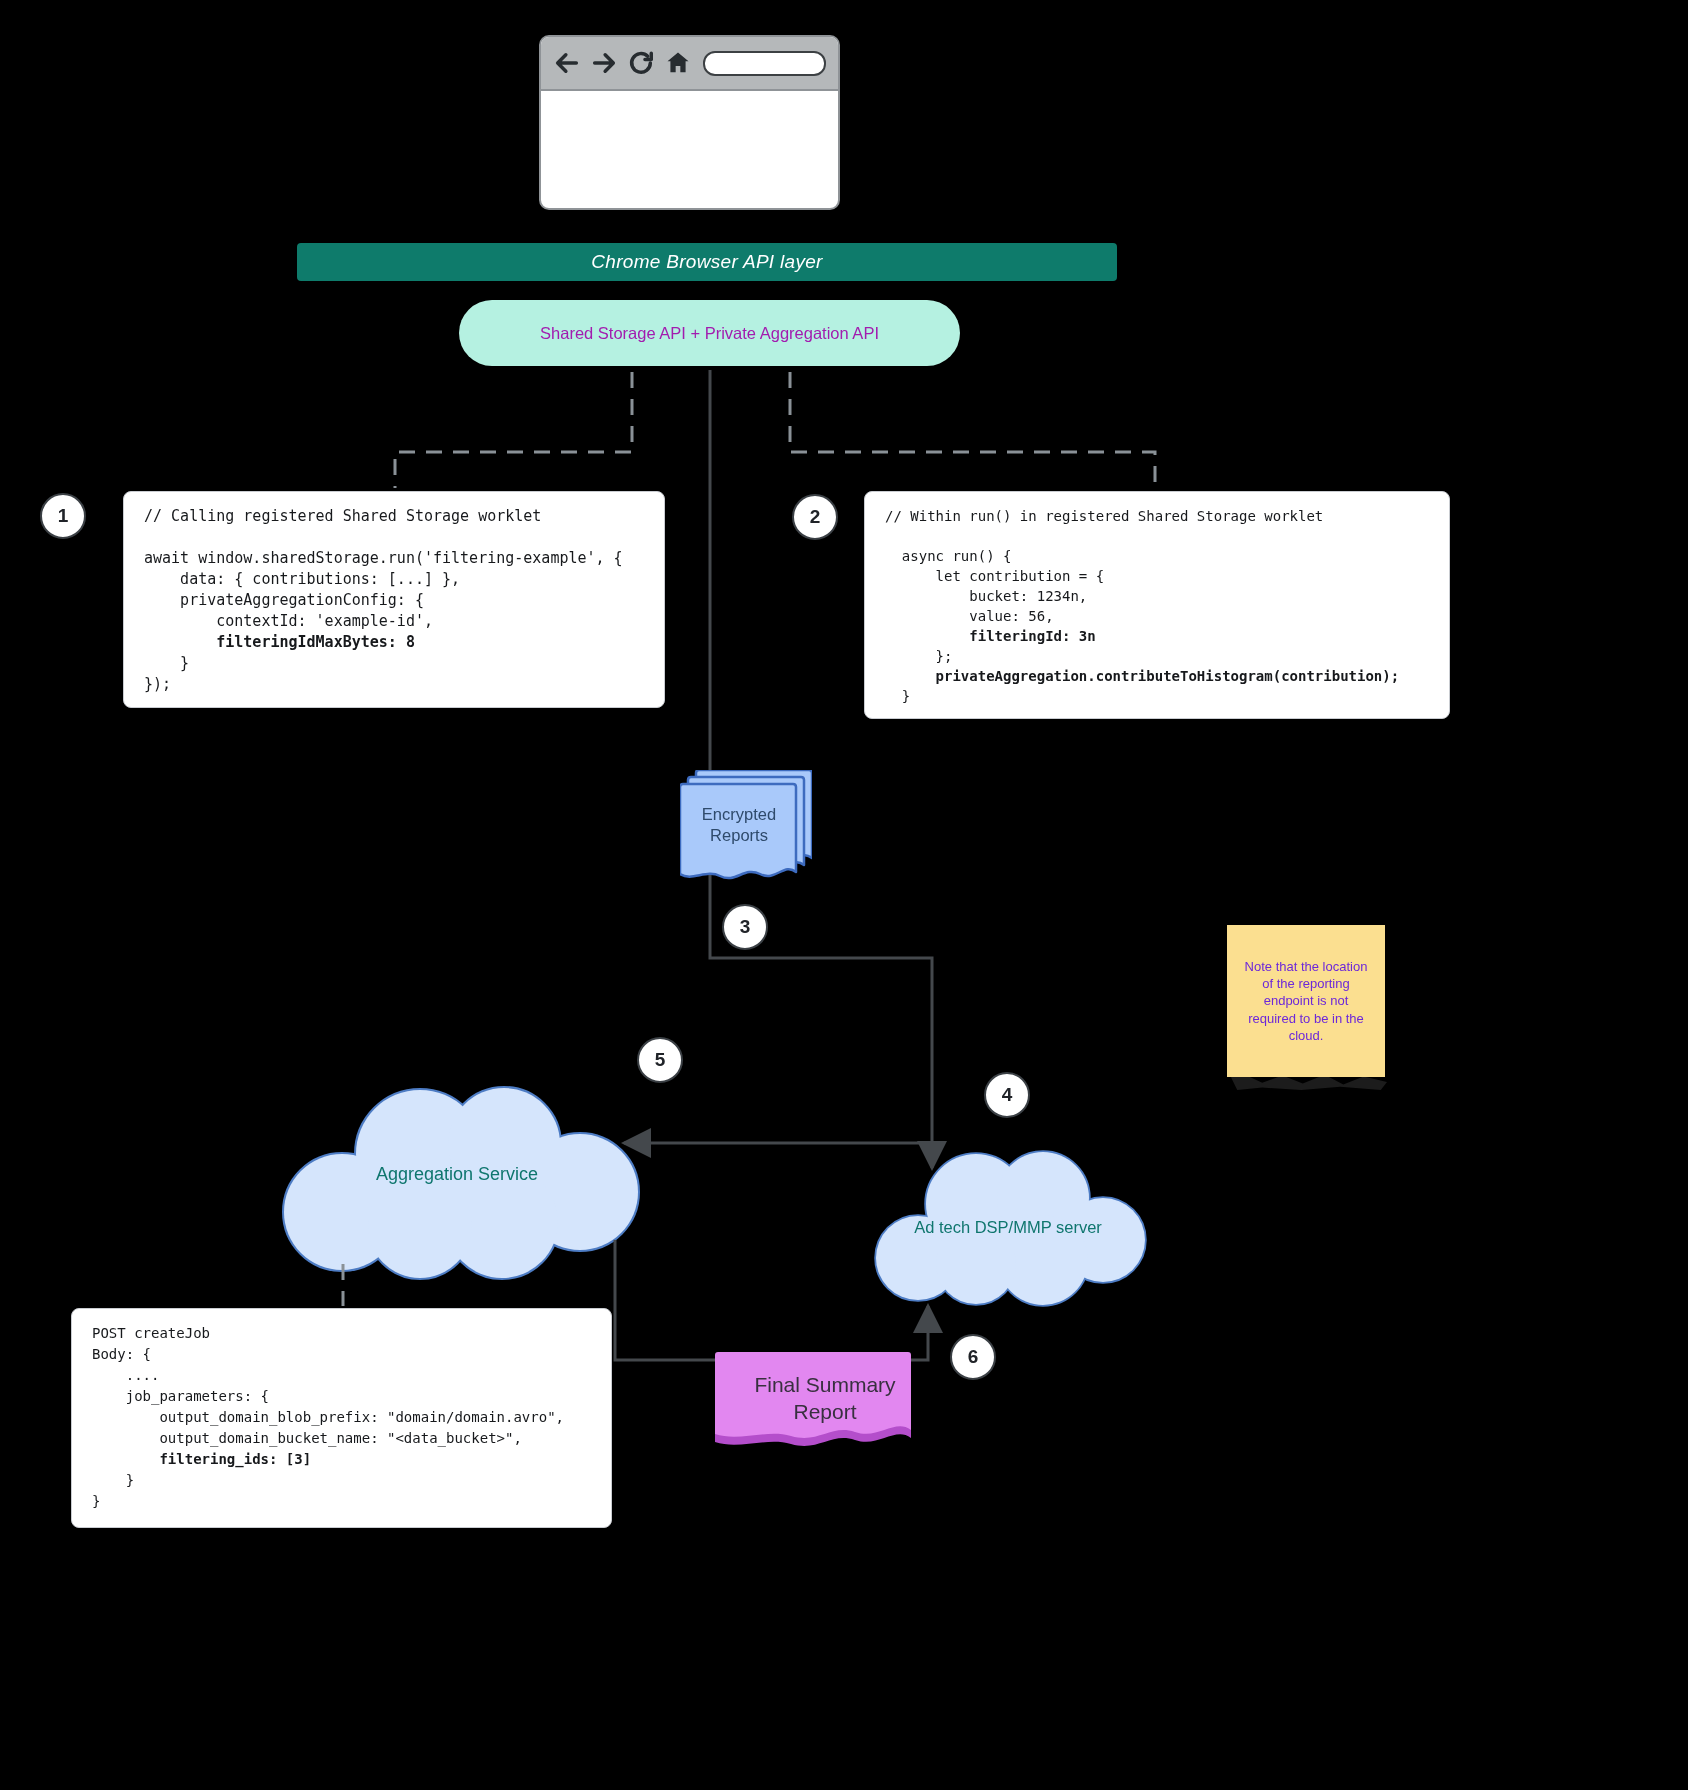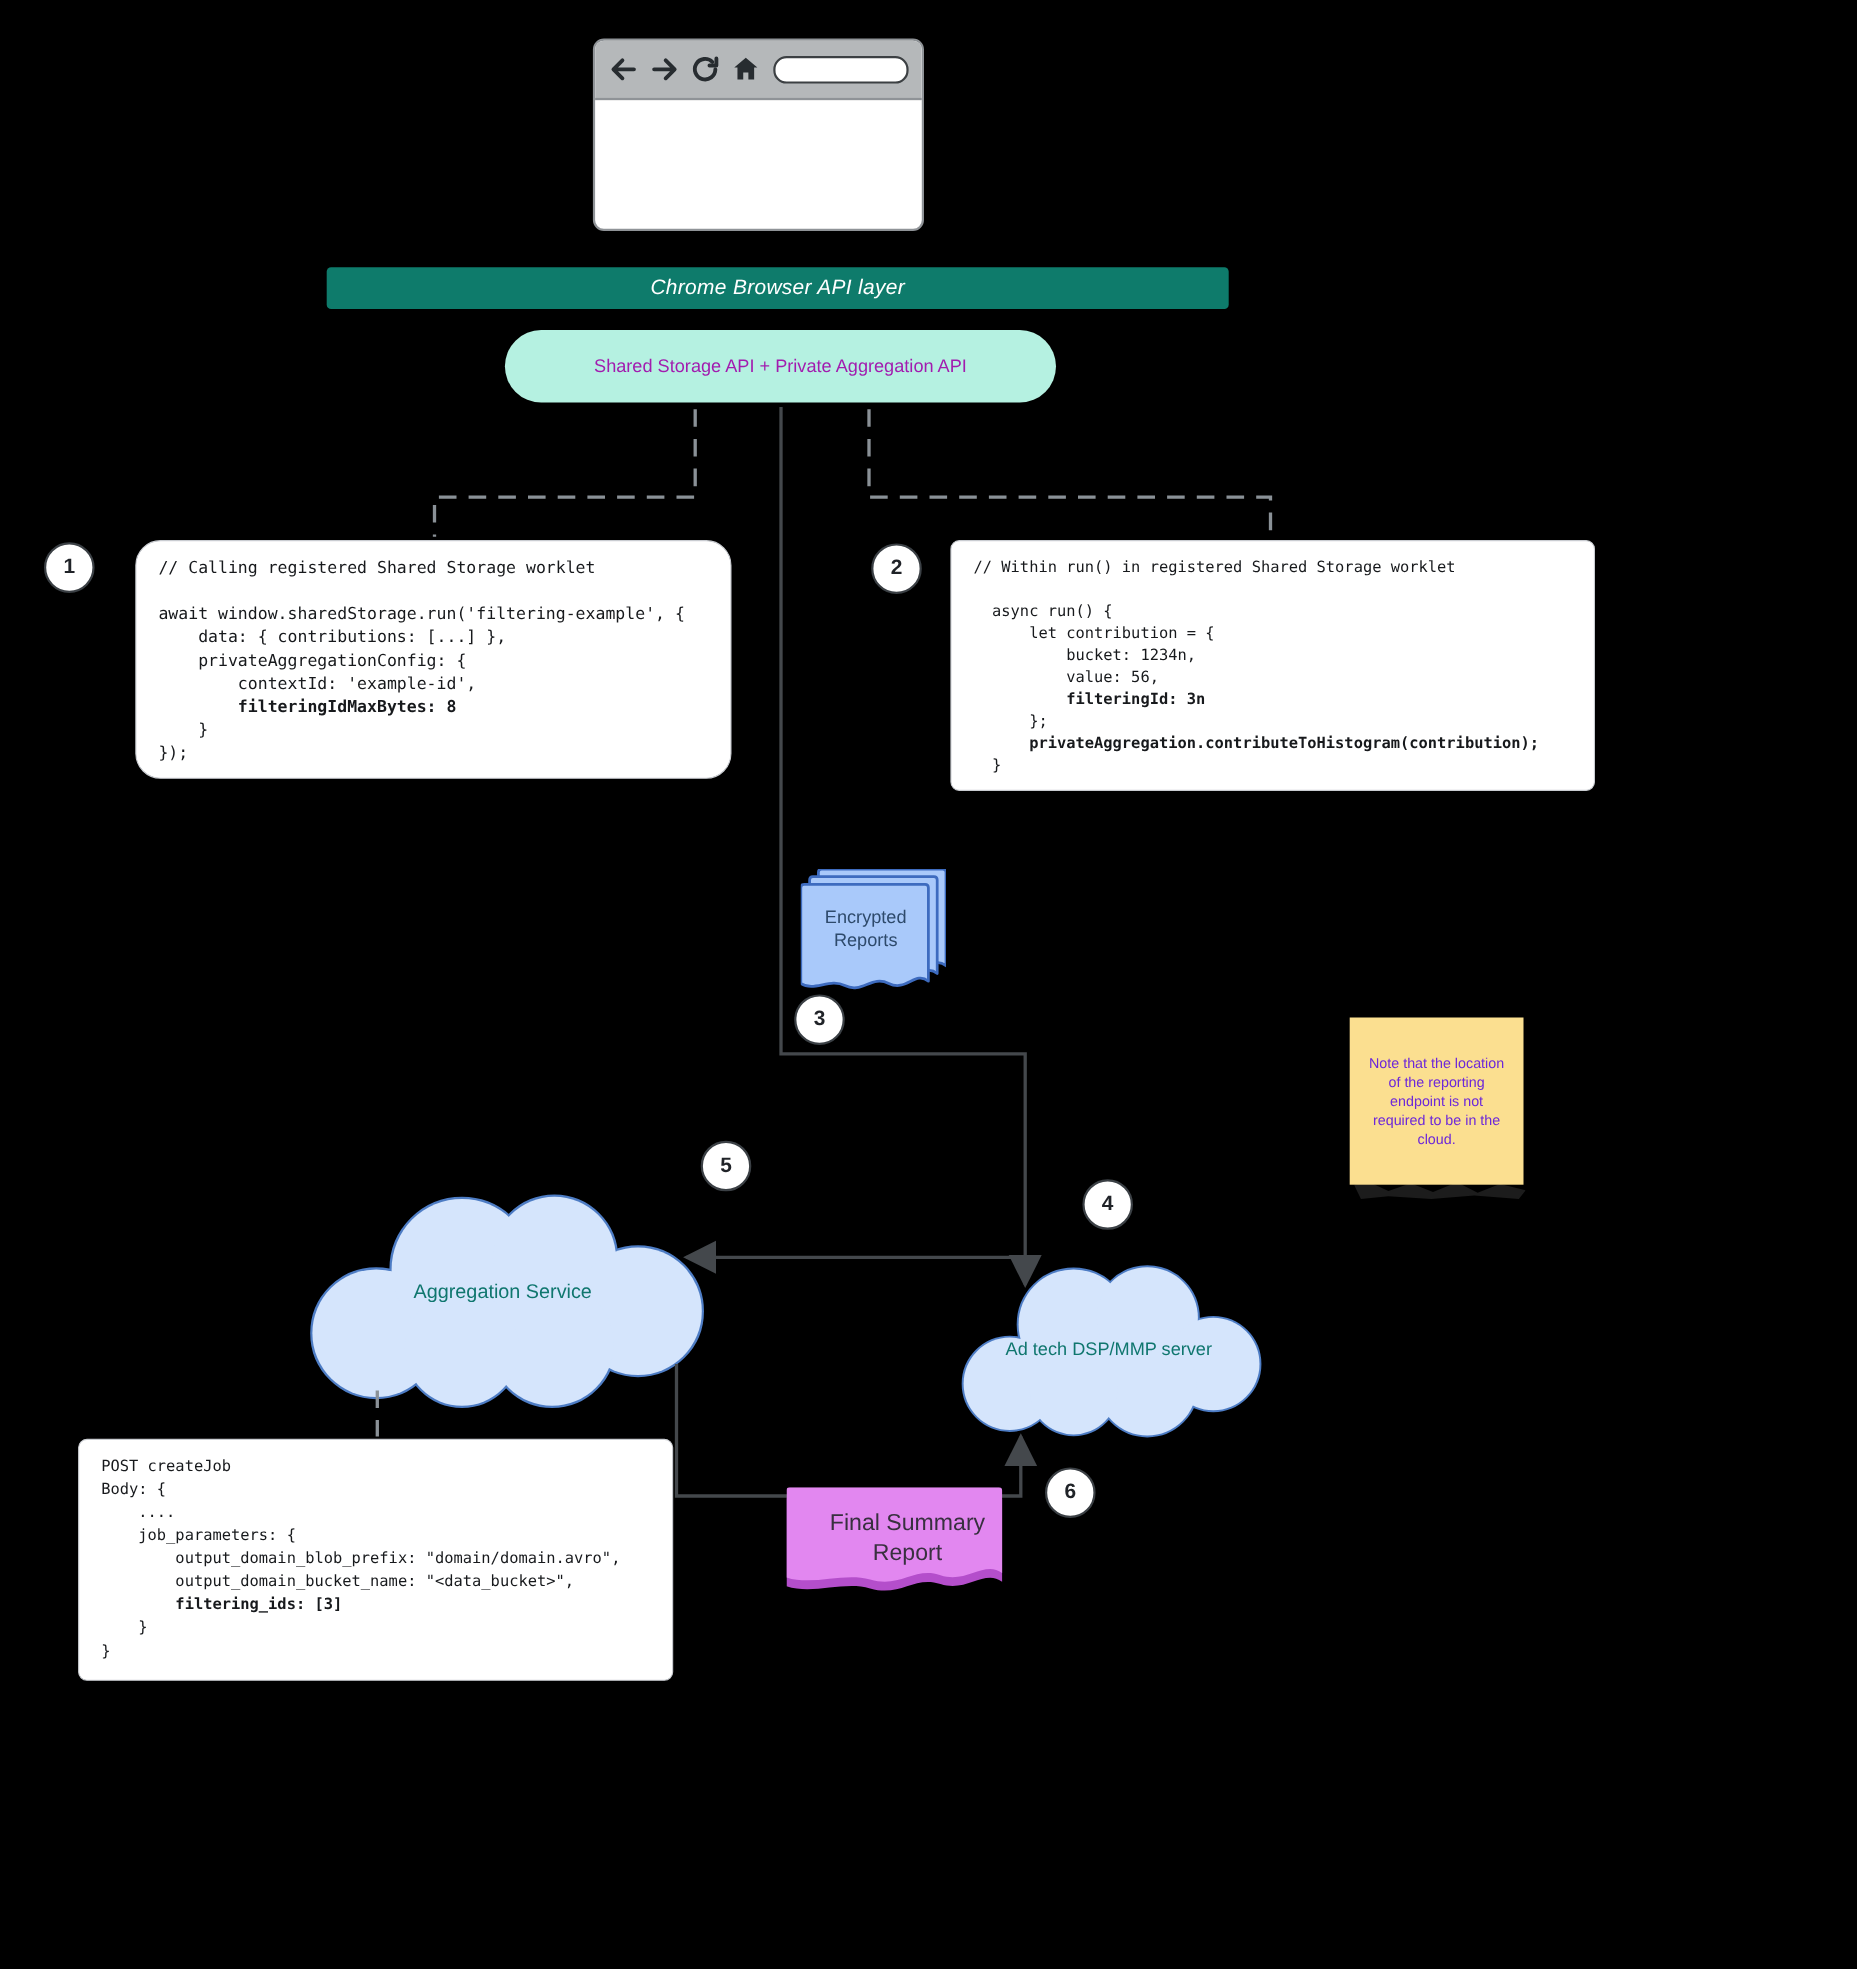--- a/index.html
+++ b/index.html
@@ -27,40 +27,40 @@
   
   .overlay{position:absolute;left:0;top:0;pointer-events:none;}
   .dash{fill:none;stroke:#8a9197;stroke-width:3;stroke-dasharray:16 11;}
   .flow{fill:none;stroke:#44484c;stroke-width:3;}
 
   
   .codebox{position:absolute;background:#fff;border:1px solid #c9ccd1;border-radius:8px;
     padding:14px 20px;font-family:"DejaVu Sans Mono",monospace;color:#17191c;
     white-space:pre;box-sizing:border-box;}
   .codebox div{min-height:1em;}
-  .code-lg{font-size:15px;line-height:21px;border-radius:23px;}
+  .code-lg{font-size:15px;line-height:21px;}
   .code-md{font-size:14px;line-height:20px;}
   .codebox .b{font-weight:bold;}
 
   
   .step{position:absolute;width:46px;height:46px;border-radius:50%;background:#fff;
     border:2.5px solid #3b4045;box-sizing:border-box;display:flex;align-items:center;
     justify-content:center;font-size:19px;font-weight:600;color:#202328;}
 
   
   .cloud{position:absolute;}
   .cloud svg{position:absolute;left:0;top:0;}
   .cloud-label{position:absolute;inset:0;display:flex;align-items:center;justify-content:center;
     color:#0f766e;font-weight:500;}
 
   
   .doc{position:absolute;}
   .doc svg{position:absolute;left:0;top:0;}
   .doc-label{position:absolute;text-align:center;font-weight:500;line-height:1.28;}
-  .doc-enc{left:728px;top:770px;width:132px;height:130px;margin-top:20px;}
+  .doc-enc{left:680px;top:770px;width:132px;height:130px;}
   .doc-enc .doc-label{left:0;top:34px;width:118px;color:#2e4a6b;font-size:16.5px;}
   .doc-sum{left:715px;top:1352px;width:200px;height:112px;}
   .doc-sum .doc-label{left:12px;top:20px;width:196px;color:#38303f;font-size:21px;text-align:center;}
 
   
   .note{position:absolute;left:1227px;top:925px;width:158px;height:152px;background:#fbdf90;
     color:#6d28d9;font-size:13px;line-height:1.32;display:flex;align-items:center;
     justify-content:center;text-align:center;padding:10px 13px;box-sizing:border-box;}
   .note-shadow{position:absolute;left:1231px;top:1074px;width:156px;height:16px;background:#1c1c1c;
     clip-path:polygon(0 20%,8% 0,20% 55%,33% 10%,46% 60%,60% 5%,72% 65%,85% 15%,100% 50%,96% 100%,70% 80%,45% 100%,20% 85%,4% 100%);}

